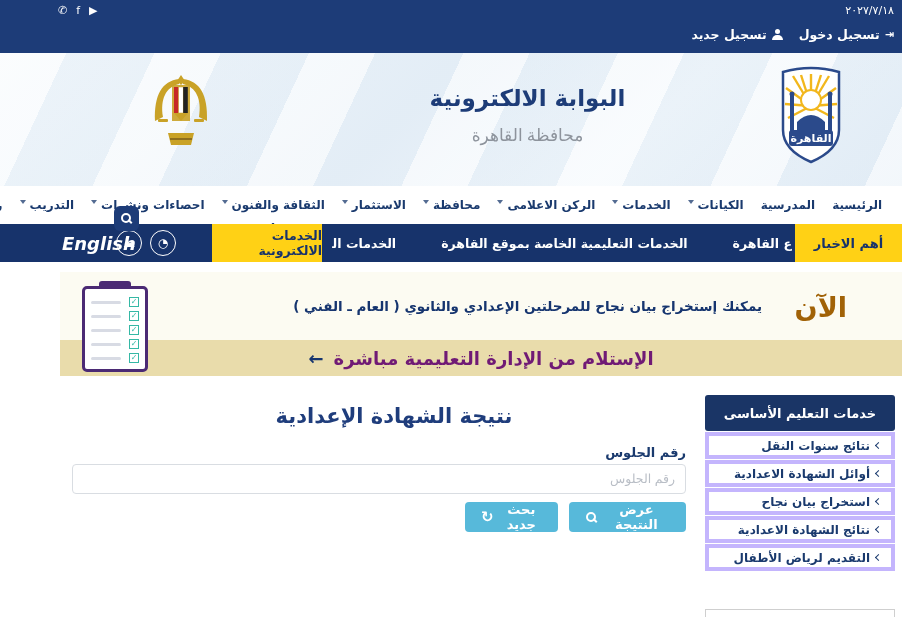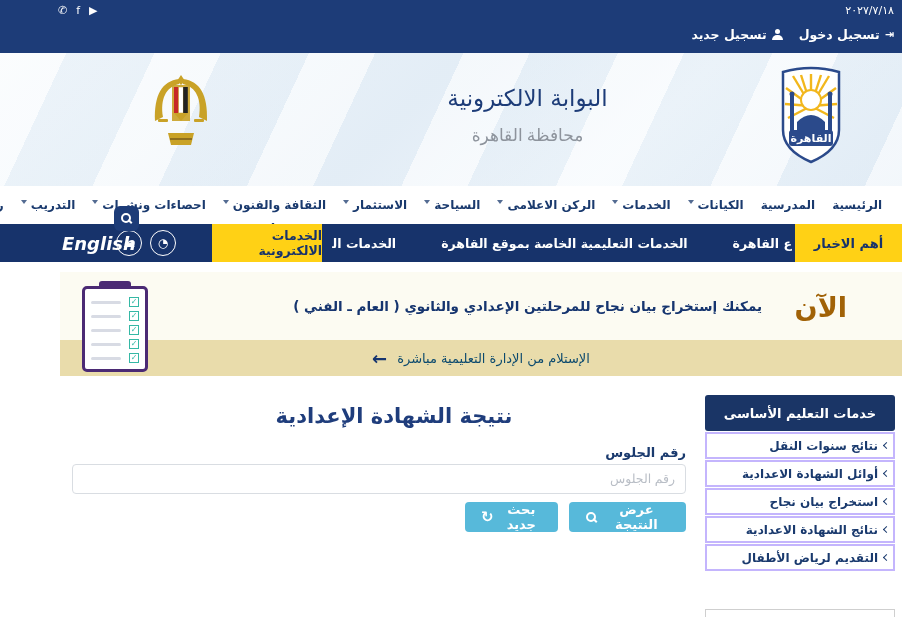--- a/index.html
+++ b/index.html
@@ -19,21 +19,21 @@
   .auth-link .g { font-size:11px; }
   .person-ico { position:relative; width:11px; height:11px; display:inline-block; }
   .person-ico::before { content:""; position:absolute; width:5px; height:5px; border-radius:50%; background:#fff; left:3px; top:0; }
   .person-ico::after { content:""; position:absolute; width:11px; height:5px; border-radius:5px 5px 0 0; background:#fff; left:0; bottom:0; }
   
   .header { position:absolute; left:0; top:53px; width:902px; height:133px;
     background:linear-gradient(135deg,#f6fafd 0%,#e9f1f8 45%,#f3f8fc 70%,#e6eff7 100%); }
   .header::before { content:""; position:absolute; inset:0;
     background:repeating-linear-gradient(115deg, rgba(255,255,255,.5) 0 60px, rgba(210,226,240,.25) 60px 140px); }
   .brand { position:absolute; left:420px; top:32px; width:215px; text-align:center; }
-  .brand-title { color:#1d3c78; font-size:23px; font-weight:normal; }
+  .brand-title { color:#1d3c78; font-size:23px; font-weight:bold; }
   .brand-sub { color:#8d939c; font-size:17px; margin-top:14px;font-family:Liberation Serif, serif; }
   .hsearch { position:absolute; left:114px; top:153px; display:flex; direction:ltr; align-items:center; }
   .hsearch-btn { width:25px; height:25px; background:#1d3c78; border-radius:6px; position:relative; z-index:2; cursor:pointer; }
   .hsearch-input { width:140px; height:24px; margin-left:-4px; background:#fff; border:2px solid #1d3c78;
     border-radius:0 13px 13px 0; outline:none; padding:0 8px; font-size:12px; }
   .mag { display:inline-block; width:13px; height:13px; position:relative; }
   .mag::before { content:""; position:absolute; width:6px; height:6px; border:2px solid #fff; border-radius:50%; left:1px; top:1px; }
   .mag::after { content:""; position:absolute; width:2px; height:5px; background:#fff; transform:rotate(-45deg); left:9px; top:7px; }
   .hsearch-btn .mag { position:absolute; left:6px; top:6px; }
   
@@ -52,21 +52,21 @@
   .ticker span { color:#fff; font-size:12.5px; font-weight:bold; white-space:nowrap; cursor:pointer; }
   .eserv-box { position:absolute; left:212px; top:0; width:110px; height:38px; background:#ffd115;
     color:#17336b; font-size:12.5px; font-weight:bold; display:flex; align-items:center; justify-content:center; cursor:pointer; }
   .circ { position:absolute; top:6px; width:26px; height:26px; border:1.5px solid #fff; border-radius:50%;
     color:#fff; font-size:12px; display:flex; align-items:center; justify-content:center; cursor:pointer; }
   .lang { position:absolute; left:62px; top:9px; color:#fff; font-size:18px; font-weight:bold; font-style:italic; cursor:pointer; }
   
   .banner { position:absolute; left:60px; top:272px; width:842px; height:104px; background:#fcfbf2; }
   .banner-strip { position:absolute; left:0; bottom:0; width:100%; height:36px; background:#e9dcab;
     display:flex; align-items:center; justify-content:center; gap:10px; }
-  .banner-strip .txt { color:#0c4a6e; font-size:13px; font-weight:normal; }
+  .banner-strip .txt { color:#701a75; font-size:18px; font-weight:bold; }
   .banner-strip .arr { color:#16356f; font-size:18px; font-weight:bold; }
   .now { position:absolute; right:55px; top:20px; color:#a16207; font-size:27px; font-weight:bold; }
   .banner-lines { position:absolute; right:140px; top:22px; width:490px; text-align:right; }
   .banner-lines div { color:#16356f; font-size:13.5px; font-weight:bold; line-height:25px; white-space:nowrap; }
   .clipboard { position:absolute; left:22px; top:14px; width:66px; height:86px; background:#fff;
     border:3px solid #4b2a74; border-radius:5px; }
   .clipboard .clip { position:absolute; left:14px; top:-8px; width:32px; height:8px; background:#4b2a74; border-radius:3px 3px 0 0; }
   .clip-row { position:absolute; left:6px; width:48px; height:11px; direction:ltr; }
   .clip-row .line { position:absolute; left:0; top:4px; width:30px; height:3px; background:#d8dbe4; border-radius:2px; }
   .clip-row .chk { position:absolute; right:0; top:0; width:10px; height:10px; border:1.5px solid #35b8a5;
@@ -83,22 +83,22 @@
   .btn { height:30px; background:#57b9da; border:none; border-radius:4px; color:#fff; font-size:13px;
     font-weight:bold; display:flex; align-items:center; justify-content:center; gap:7px; cursor:pointer;
     font-family:inherit; padding:0 16px; }
   .btn .g { font-size:15px; font-weight:bold; }
   .btn-show { width:117px; }
   .btn-new { width:93px; }
   
   .sidebar { position:absolute; left:705px; top:395px; width:190px; }
   .sidebar-head { height:36px; background:#1a3566; border-radius:3px; color:#fff; font-size:13px; font-weight:bold;
     display:flex; align-items:center; justify-content:center; }
-  .side-item { height:27px; margin-top:1px; background:#fff; border:2px solid #c4b5fd;
-    display:flex; align-items:center; padding-right:4px; gap:6px; cursor:pointer; }
+  .side-item { height:27px; margin-top:1px; background:#fff; border:4px solid #c4b5fd;
+    display:flex; align-items:center; padding-right:10px; gap:6px; cursor:pointer; }
   .side-item .lbl { color:#1a3a6e; font-size:12px; font-weight:bold; }
   .side-chev { width:5px; height:5px; border-left:1.5px solid #1a3a6e; border-bottom:1.5px solid #1a3a6e;
     transform:rotate(45deg); flex:0 0 auto; }
   .side-stub { position:absolute; left:705px; top:609px; width:190px; height:8px;
     border:1px solid #cfcfcf; border-bottom:none; background:#fff; }
 </style>
 </head>
 <body>
 
 <div class="topbar">
@@ -196,21 +196,21 @@
     </div>
   <div class="nav-item">
       <span>الخدمات</span>
       <span class="caret"></span>
     </div>
   <div class="nav-item">
       <span>الركن الاعلامى</span>
       <span class="caret"></span>
     </div>
   <div class="nav-item">
-      <span>السياحة</span>
+      <span>محافظة</span>
       <span class="caret"></span>
     </div>
   <div class="nav-item">
       <span>الاستثمار</span>
       <span class="caret"></span>
     </div>
   <div class="nav-item">
       <span>الثقافة والفنون</span>
       <span class="caret"></span>
     </div>

